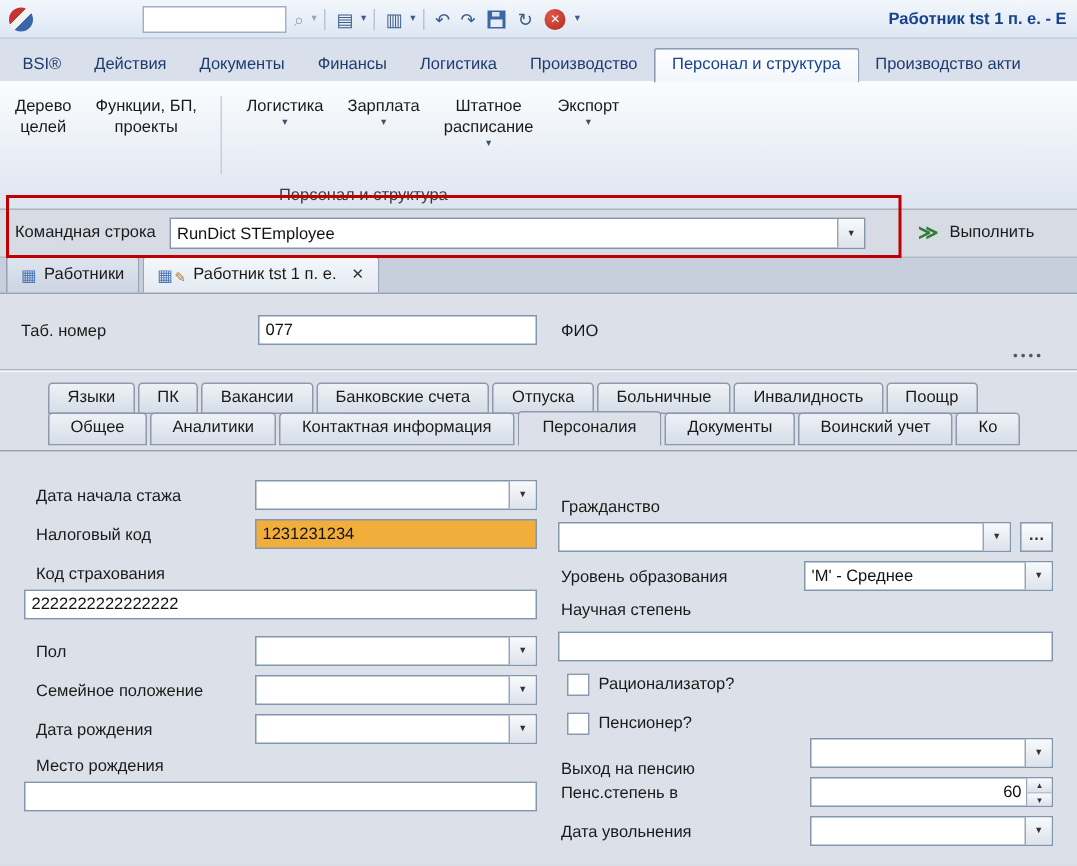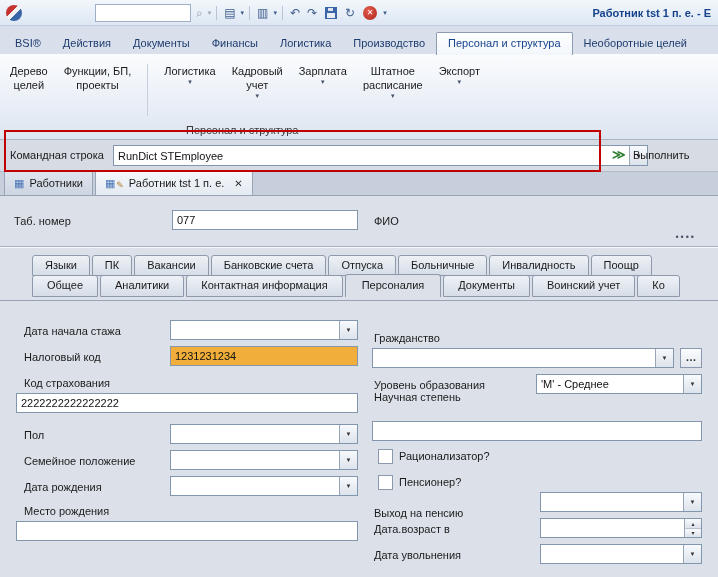--- a/index.html
+++ b/index.html
@@ -47,21 +47,21 @@
           background:#d6dbe4;border-bottom:1px solid #b2bac7;}
   .cmdlabel{position:absolute;left:10px;top:9px;text-align:right;}
   .combo,.field{position:absolute;background:#fff;border:1px solid #8296ad;box-sizing:border-box;height:21px;}
   .field{height:20px;}
   .combo input,.field input{position:absolute;left:0;top:0;width:100%;height:100%;border:none;outline:none;
           background:transparent;font:11px "Liberation Sans",sans-serif;padding:0 4px;box-sizing:border-box;color:#111;}
   .combo input{padding-right:20px;}
   .cbtn{position:absolute;right:0;top:0;bottom:0;width:17px;
         background:linear-gradient(#f8fafc,#dde3ec);border-left:1px solid #9aa6b8;
         display:flex;align-items:center;justify-content:center;font-size:6px;color:#333;}
-  .cmdcombo{left:113px;top:5px;width:535px;text-decoration:underline;}
+  .cmdcombo{left:113px;top:5px;width:464px;text-decoration:underline;}
   .execico{position:absolute;left:612px;top:7px;color:#2f7d32;font-weight:bold;font-size:13px;}
   .execlbl{position:absolute;left:633px;top:9px;cursor:default;}
 
   .redbox{position:absolute;left:4px;top:130px;width:597px;height:42px;border:2px solid #c00000;
           box-sizing:border-box;z-index:20;pointer-events:none;}
 
   
   .doctabs{position:absolute;top:172px;left:0;width:100%;height:24px;box-sizing:border-box;
            background:#c7cfdc;border-bottom:1px solid #98a3b5;display:flex;align-items:flex-end;padding-left:4px;}
   .dtab{display:flex;align-items:center;gap:5px;padding:3px 9px 4px;height:16px;margin-right:2px;
@@ -126,44 +126,39 @@
   </div>
 
   <div class="ribbontabs">
     <div class="rtab">BSI®</div>
     <div class="rtab">Действия</div>
     <div class="rtab">Документы</div>
     <div class="rtab">Финансы</div>
     <div class="rtab">Логистика</div>
     <div class="rtab">Производство</div>
     <div class="rtab active">Персонал и структура</div>
-    <div class="rtab">Необоротные целей</div>
+    <div class="rtab">Производство акти</div>
   </div>
 
   <div class="ribbonbody">
     <div class="rbrow">
       <div class="rbtn">
         <span>Дерево</span>
         <span>целей</span>
         <span class="arr"></span>
       </div>
       <div class="rbtn">
         <span>Функции, БП,</span>
         <span>проекты</span>
         <span class="arr"></span>
       </div>
       <div class="rsep"></div>
       <div class="rbtn">
         <span>Логистика</span>
         <span></span>
-        <span class="arr">▾</span>
-      </div>
-      <div class="rbtn">
-        <span>Кадровый</span>
-        <span>учет</span>
         <span class="arr">▾</span>
       </div>
       <div class="rbtn">
         <span>Зарплата</span>
         <span></span>
         <span class="arr">▾</span>
       </div>
       <div class="rbtn">
         <span>Штатное</span>
         <span>расписание</span>
@@ -280,39 +275,40 @@
       <span class="cbtn">▼</span>
     </div>
     <div class="ellipsisbtn" style="left:680px;top:152px;width:22px;height:20px">…</div>
 
     <div class="flabel" style="left:374px;top:183px">Уровень образования</div>
     <div class="combo" style="left:536px;top:178px;width:166px;height:20px">
       <input value="'М' - Среднее" style="">
       <span class="cbtn">▼</span>
     </div>
 
-    <div class="flabel" style="left:374px;top:195px">Научная степень</div>
+    <div class="flabel" style="left:374px;top:205px">Научная степень</div>
     <div class="field" style="left:372px;top:225px;width:330px">
       <input style="">
     </div>
 
     <span class="chk" style="left:378px;top:253px"></span>
     <div class="flabel" style="left:399px;top:254px">Рационализатор?</div>
 
     <span class="chk" style="left:378px;top:279px"></span>
     <div class="flabel" style="left:399px;top:280px">Пенсионер?</div>
 
     <div class="flabel" style="left:374px;top:311px">Выход на пенсию</div>
     <div class="combo" style="left:540px;top:296px;width:162px;height:20px">
       <input style="">
       <span class="cbtn">▼</span>
     </div>
 
-    <div class="flabel" style="left:374px;top:327px">Дата.возраст в</div>
+    <div class="flabel" style="left:374px;top:327px">Пенс.степень в</div>
     <div class="combo num" style="left:540px;top:322px;width:162px;height:20px">
+      <input value="60" style="">
       <span class="spincol">
         <span>▴</span>
         <span>▾</span>
       </span>
     </div>
 
     <div class="flabel" style="left:374px;top:353px">Дата увольнения</div>
     <div class="combo" style="left:540px;top:348px;width:162px;height:20px">
       <input style="">
       <span class="cbtn">▼</span>

